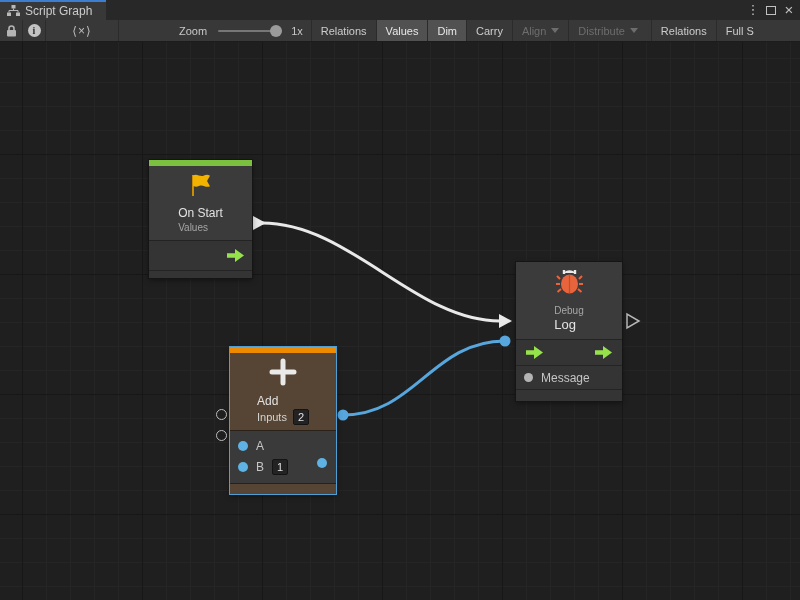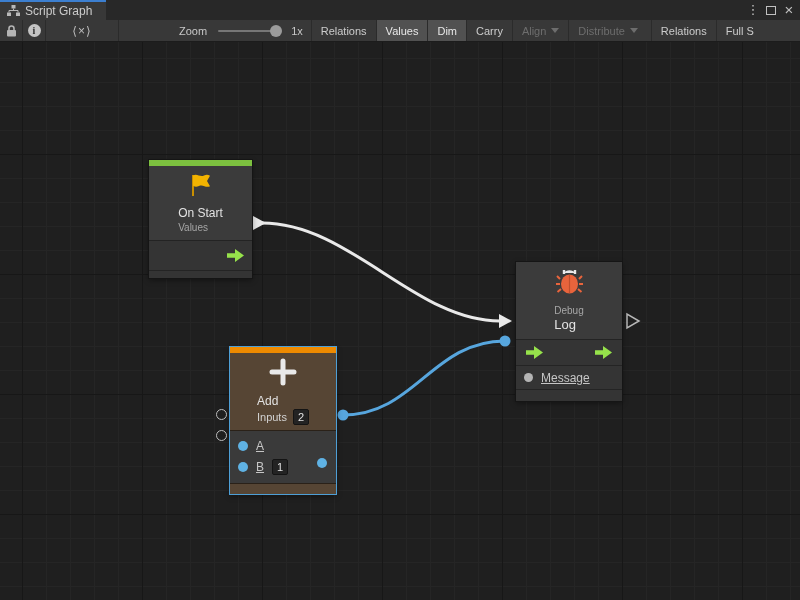--- a/index.html
+++ b/index.html
@@ -60,21 +60,21 @@
   .onstart { left:149px; top:118px; width:103px; }
   .onstart .node-row { height:30px; justify-content:flex-end; padding-right:8px; }
   .onstart .node-footer { height:7px; }
 
   
   .debug { left:516px; top:220px; width:106px; }
   .debug .node-row.flow { height:26px; justify-content:space-between; padding:0 10px; }
   .debug .node-row.msg { height:24px; gap:8px; padding:0 8px; }
   .debug .node-footer { height:11px; }
   .port-dot-gray { width:9px; height:9px; border-radius:50%; background:#b4b4b4; }
-  .port-label { color:#c6c6c6; font-size:12px;text-decoration:underline; }
+  .port-label { color:#c6c6c6; font-size:12px; }
 
   
   .add { left:230px; top:305px; width:106px; outline:1px solid #4e9fd6; }
   .add .node-header { background:#564534; border-bottom:1px solid #2a2118; padding:5px 8px; }
   .add .node-body { background:#3a3a3a; padding:4px 0 6px 0; }
   .add .port-row { display:flex; align-items:center; gap:8px; height:21px; padding:0 8px; }
   .add .node-footer { background:#564534; height:11px; border-top:1px solid #2a2118; }
   .port-dot-blue { width:10px; height:10px; border-radius:50%; background:#5fb2e4; }
   .inputs-line { display:flex; align-items:center; gap:6px; }
   .mini-box { background:#232323; border:1px solid #141414; border-radius:2px; color:#e0e0e0;

